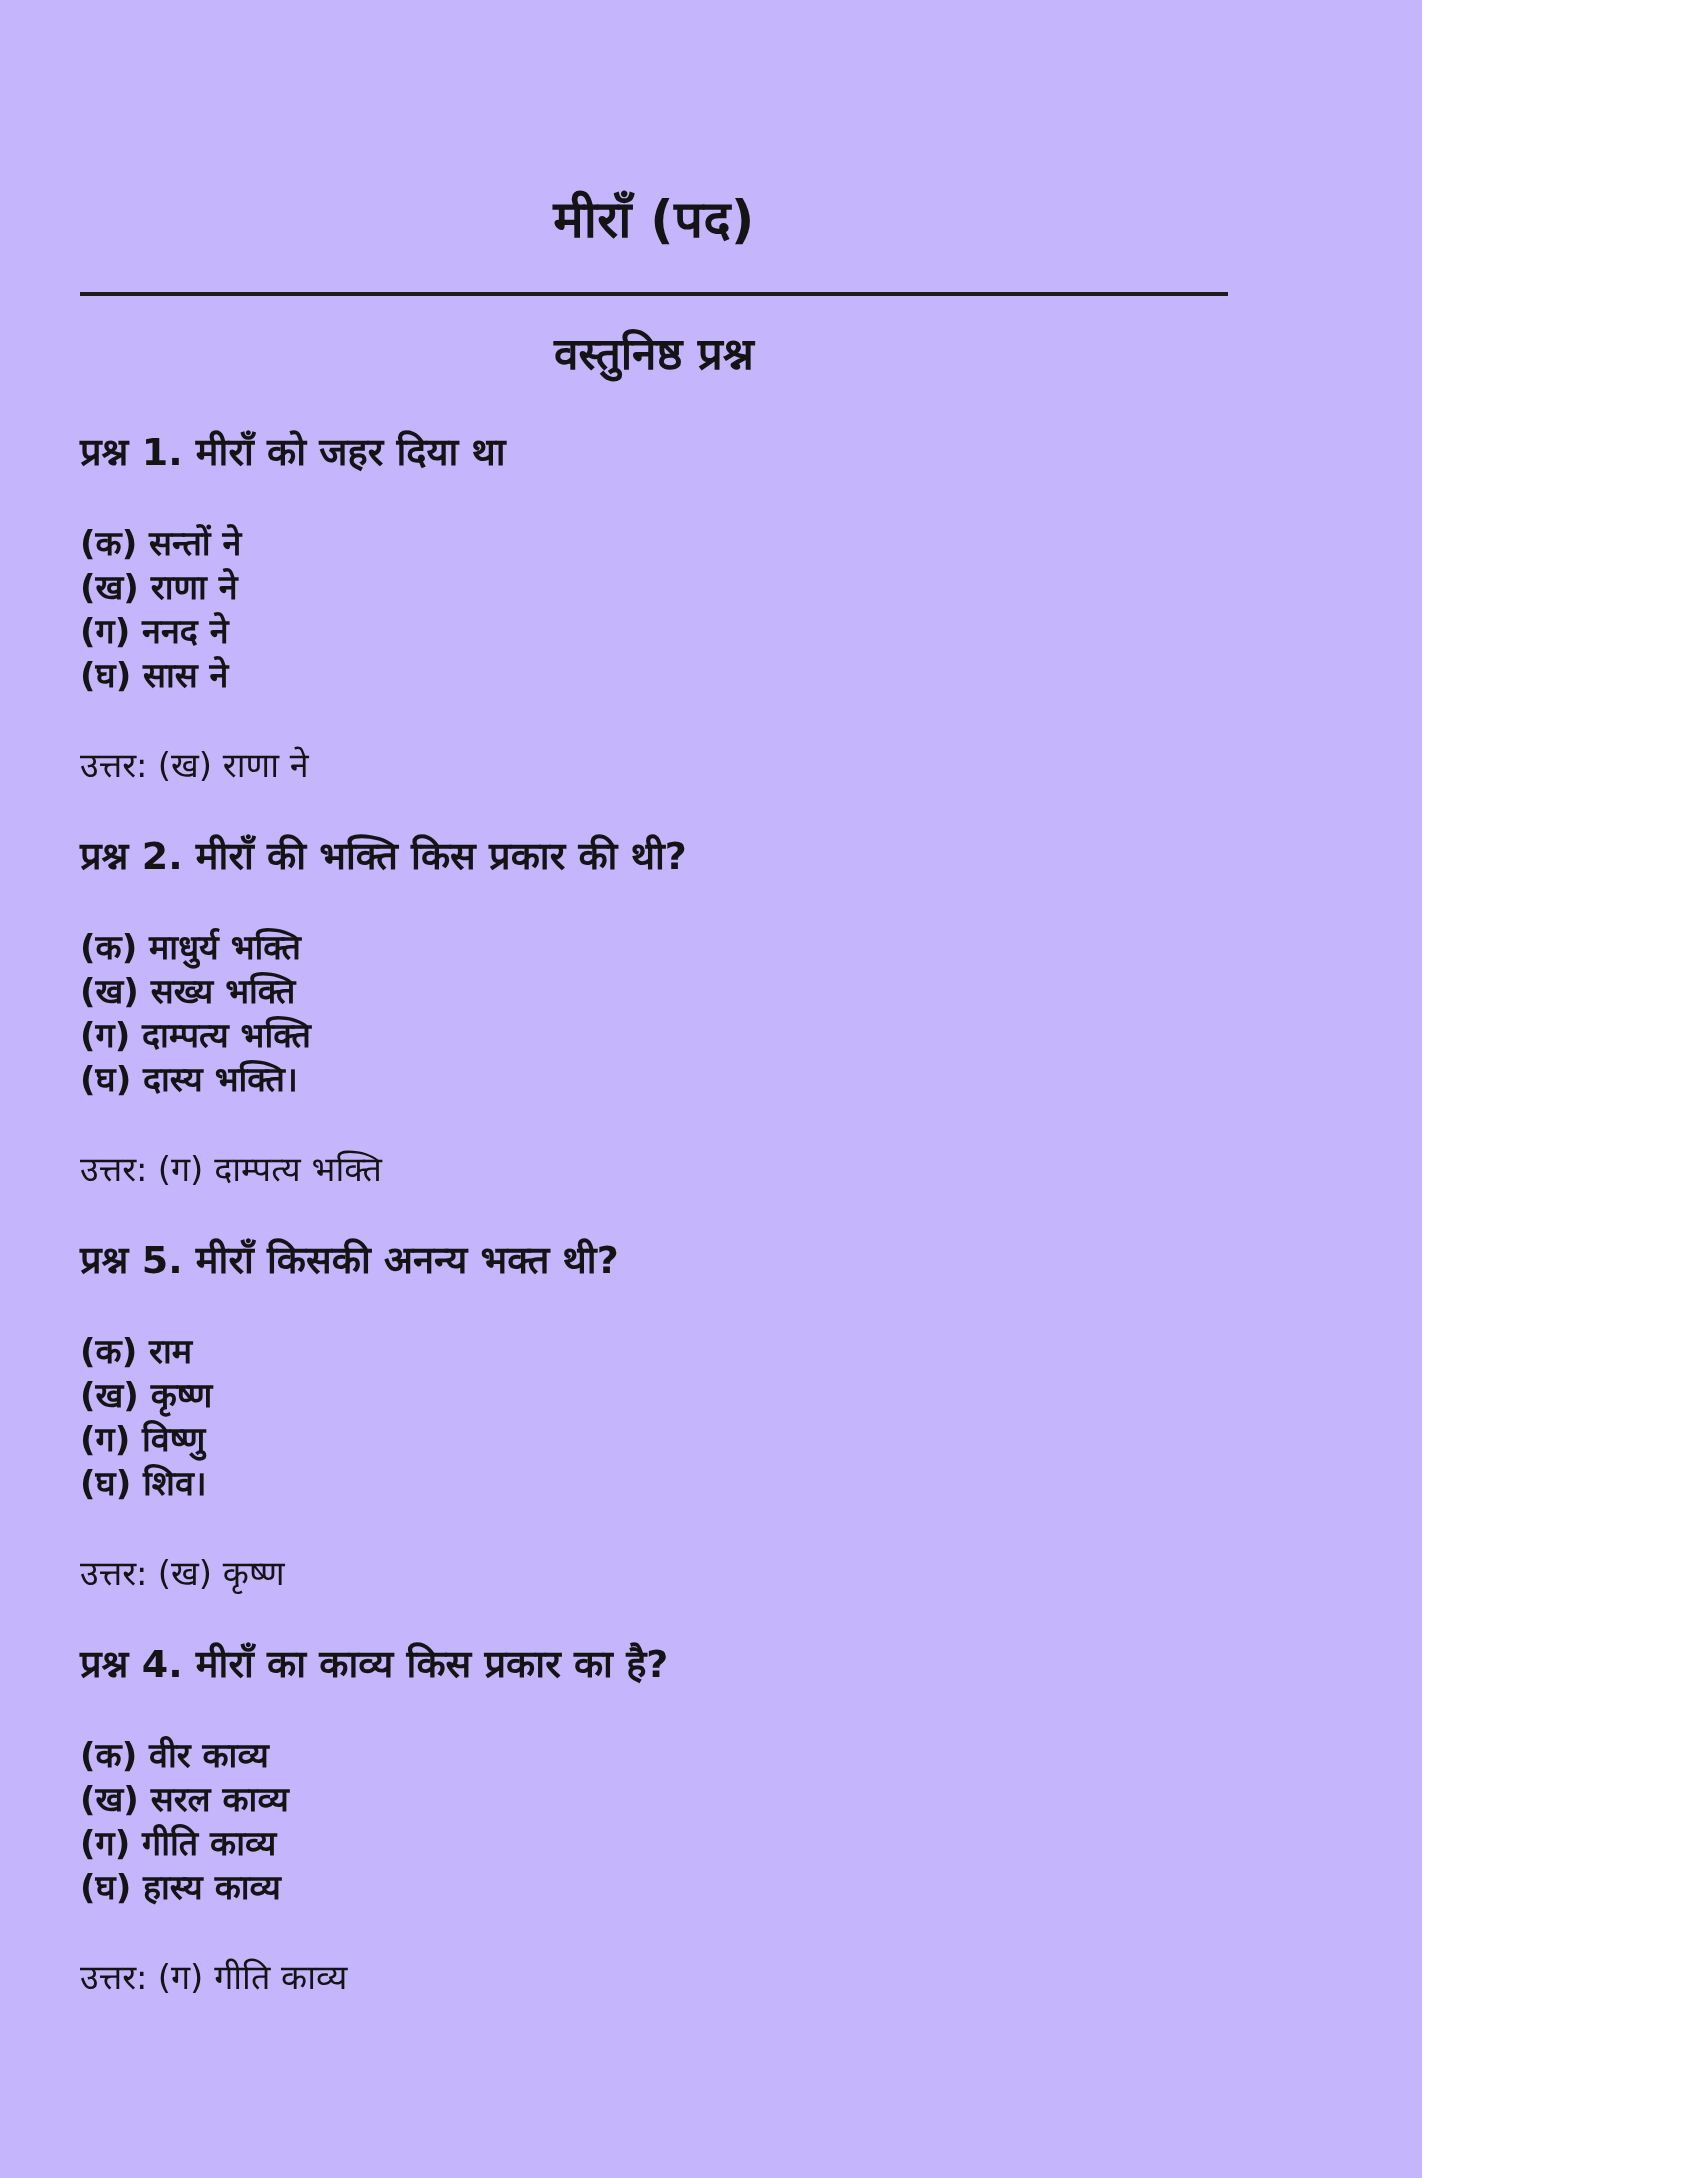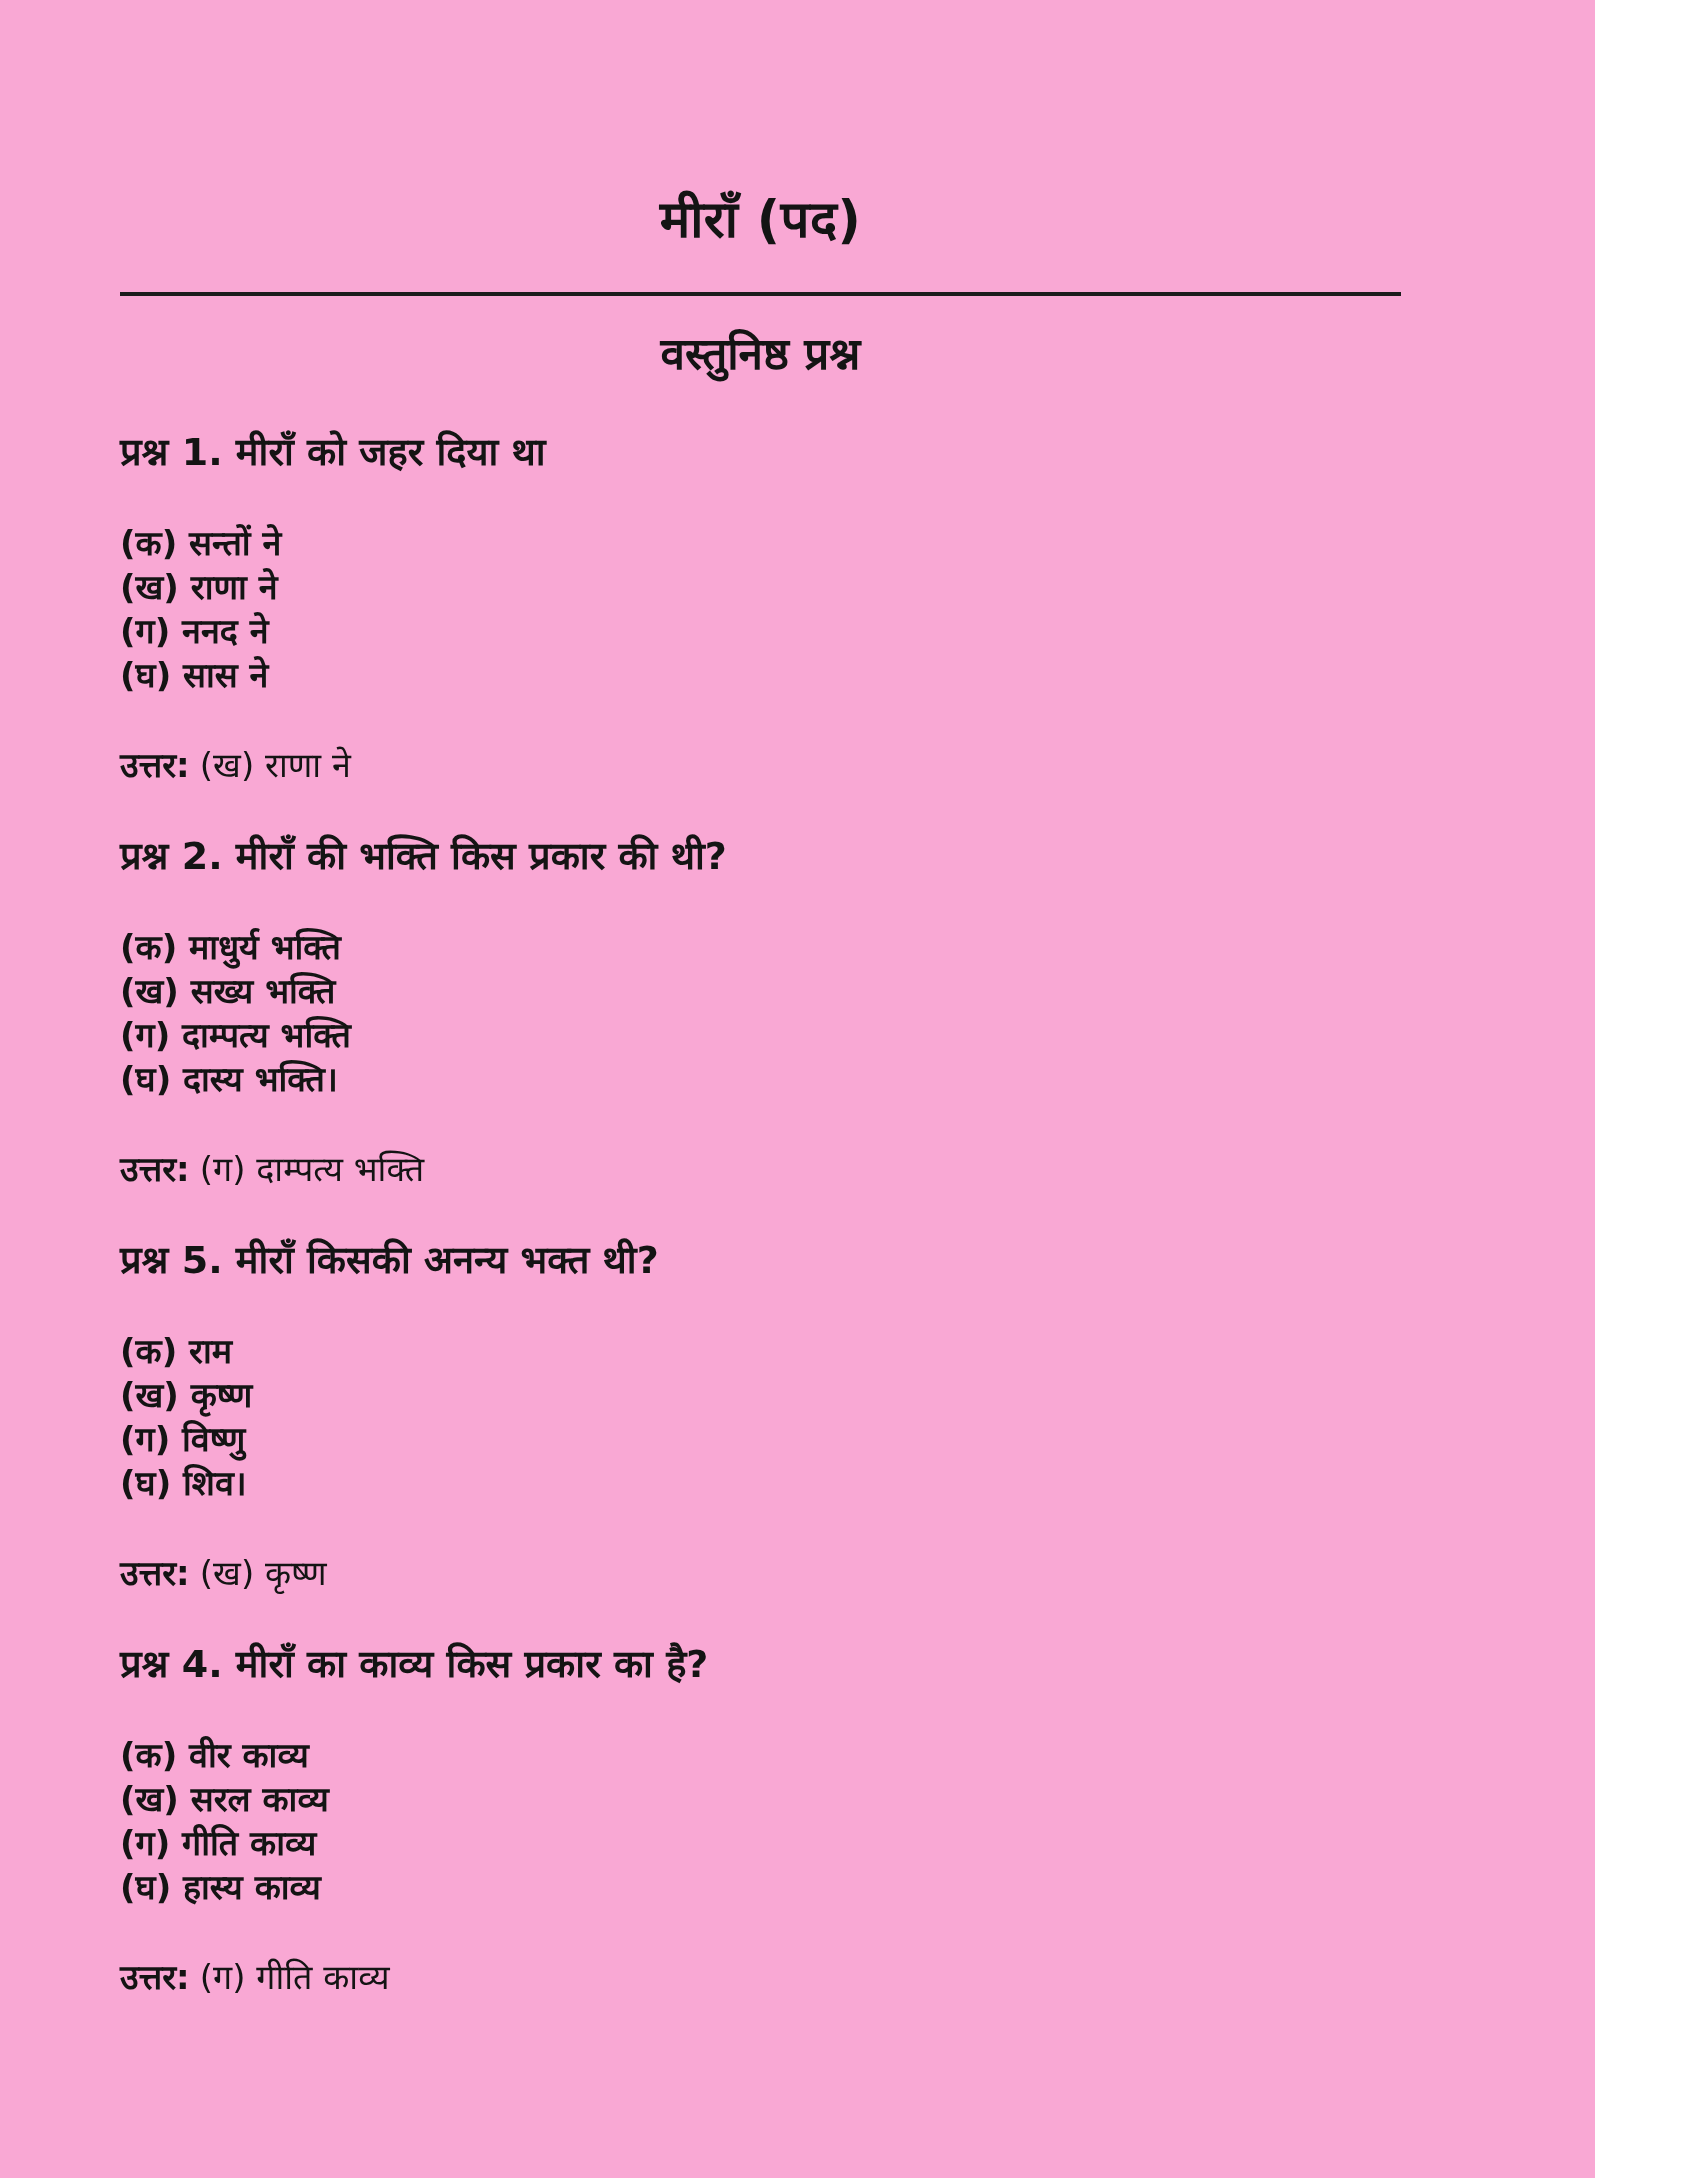--- a/index.html
+++ b/index.html
@@ -10,24 +10,24 @@
   body {
     width: 1683px;
     height: 2178px;
     font-family: "DejaVu Sans", sans-serif;
     color: #141414;
     -webkit-font-smoothing: antialiased;
     overflow: hidden;
   }
   .page {
     box-sizing: border-box;
-    width: 1595px;
+    width: 1422px;
     height: 2178px;
-    padding: 178px 194px 0 120px;
-    background: #f9a8d4;
+    padding: 178px 194px 0 80px;
+    background: #c4b5fd;
   }
   .doc-title {
     text-align: center;
     font-size: 51px;
     font-weight: 700;
     line-height: 84px;
     margin: 0;
     letter-spacing: 0.5px;
   }
   .title-rule {
@@ -58,21 +58,21 @@
     font-weight: 700;
     line-height: 44px;
   }
   .answer-line {
     margin: 46px 0 0 0;
     font-size: 34px;
     line-height: 44px;
     font-weight: 400;
   }
   .answer-label {
-    font-weight: 700;
+    font-weight: 400;
     margin-right: 0.3em;
     text-align: right;
   }
 </style>
 </head>
 <body>
 
 <div class="page">
 
   <h1 class="doc-title">मीराँ (पद)</h1>

